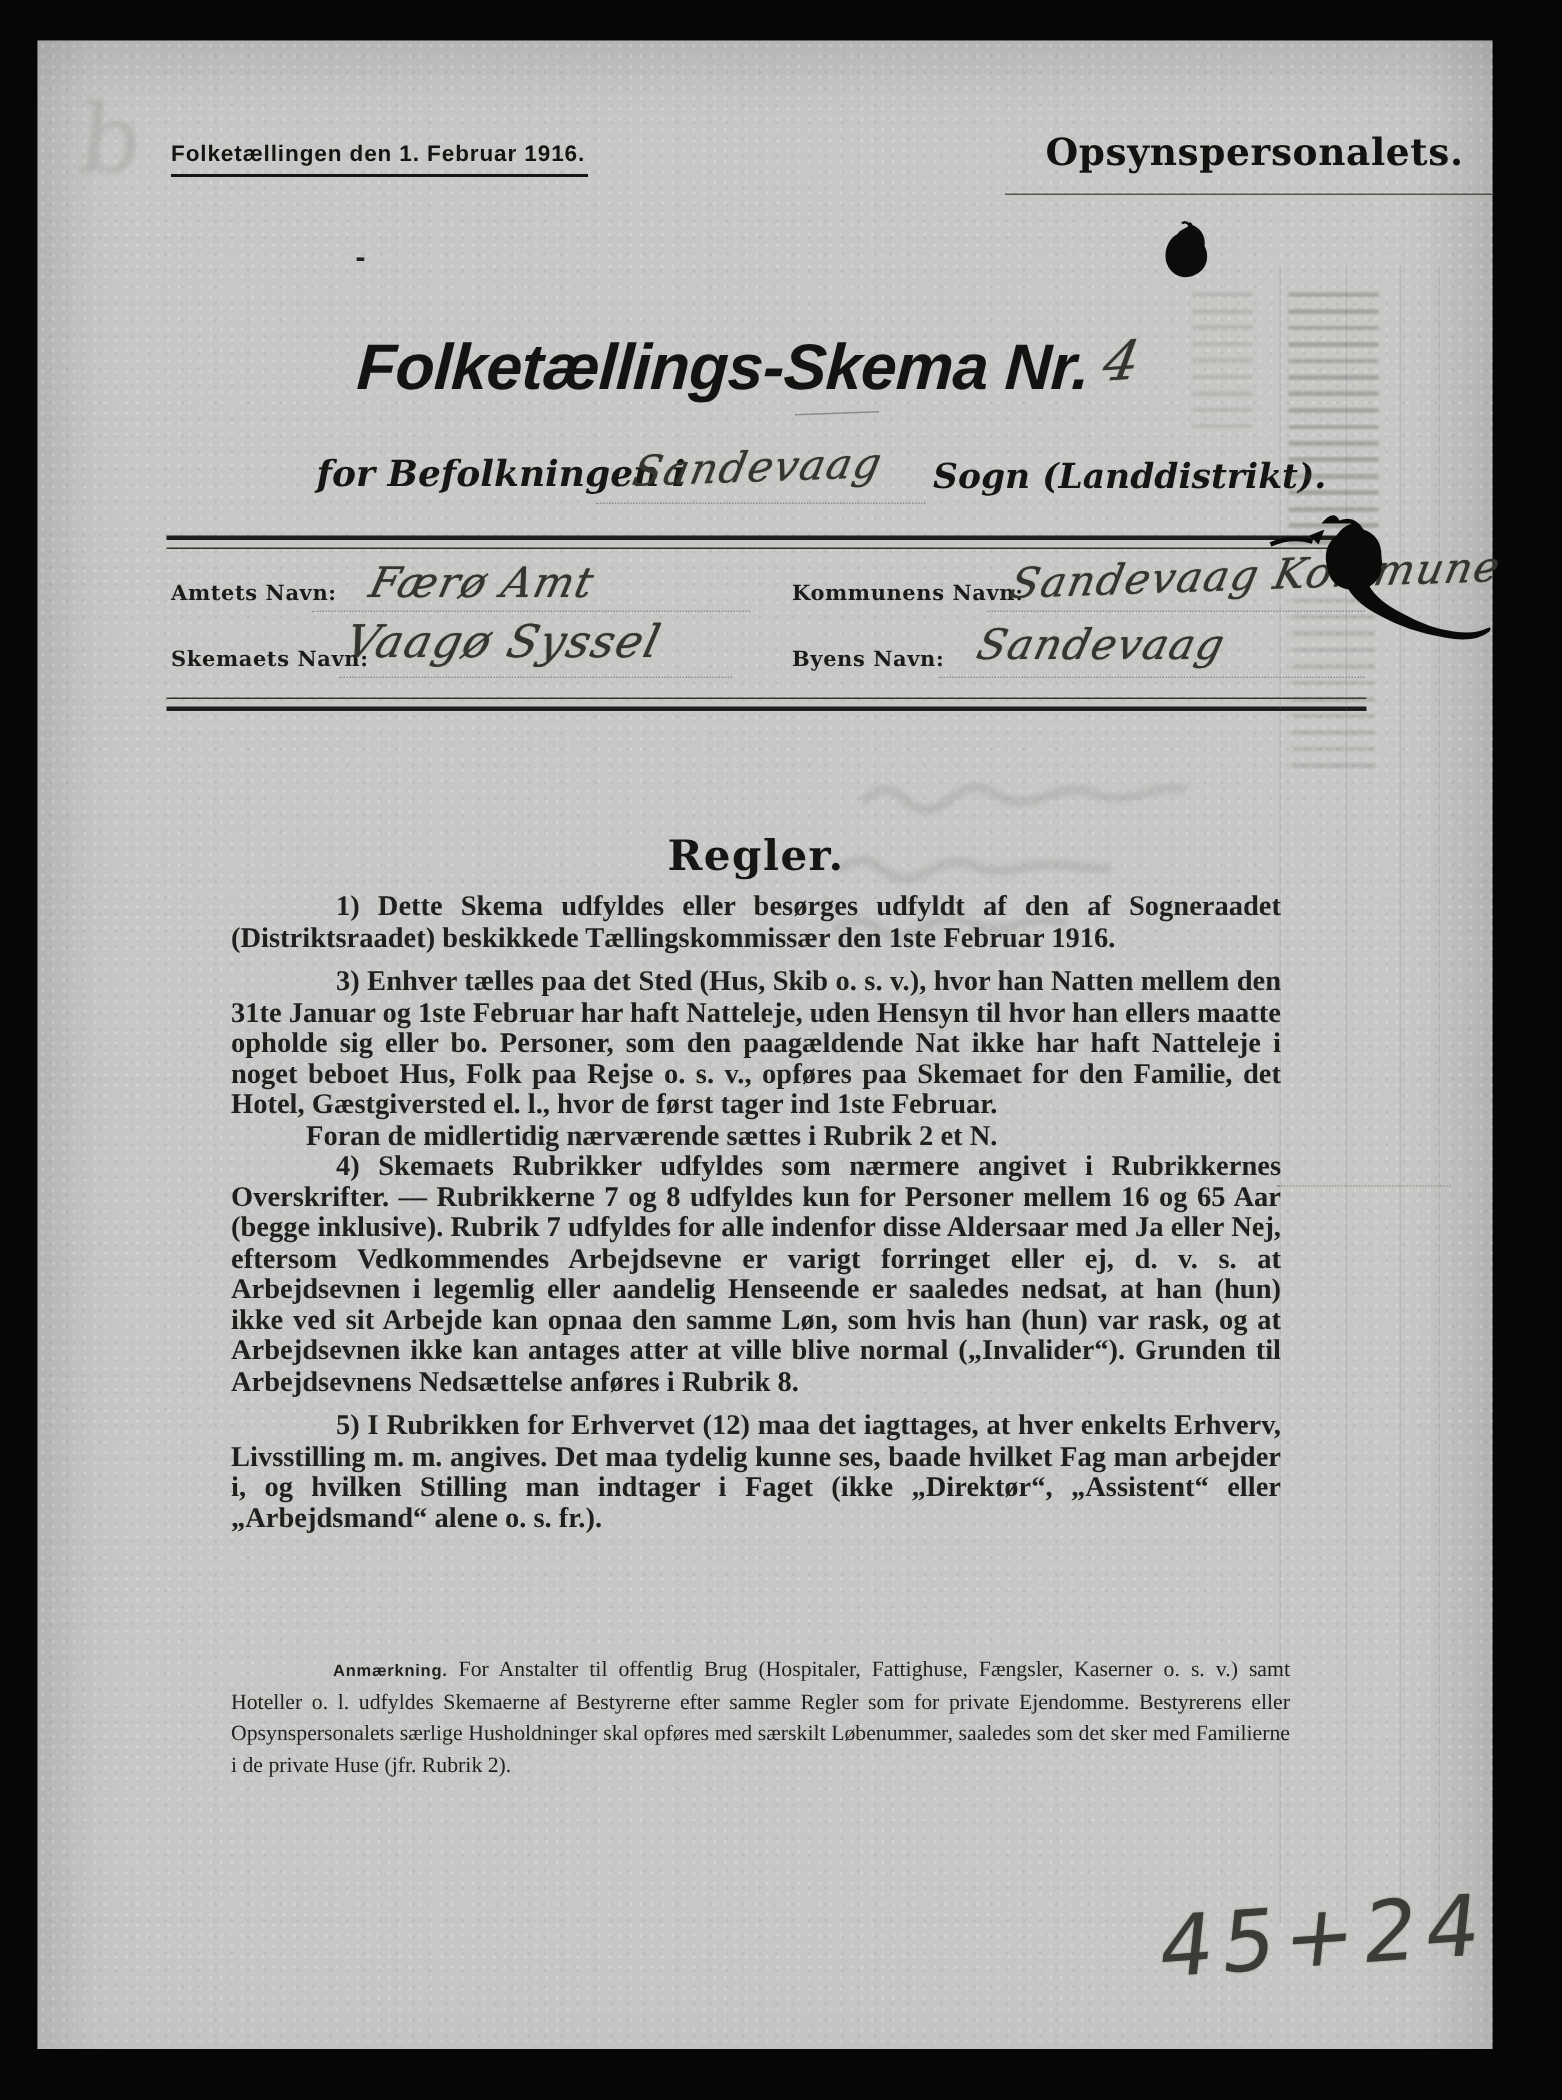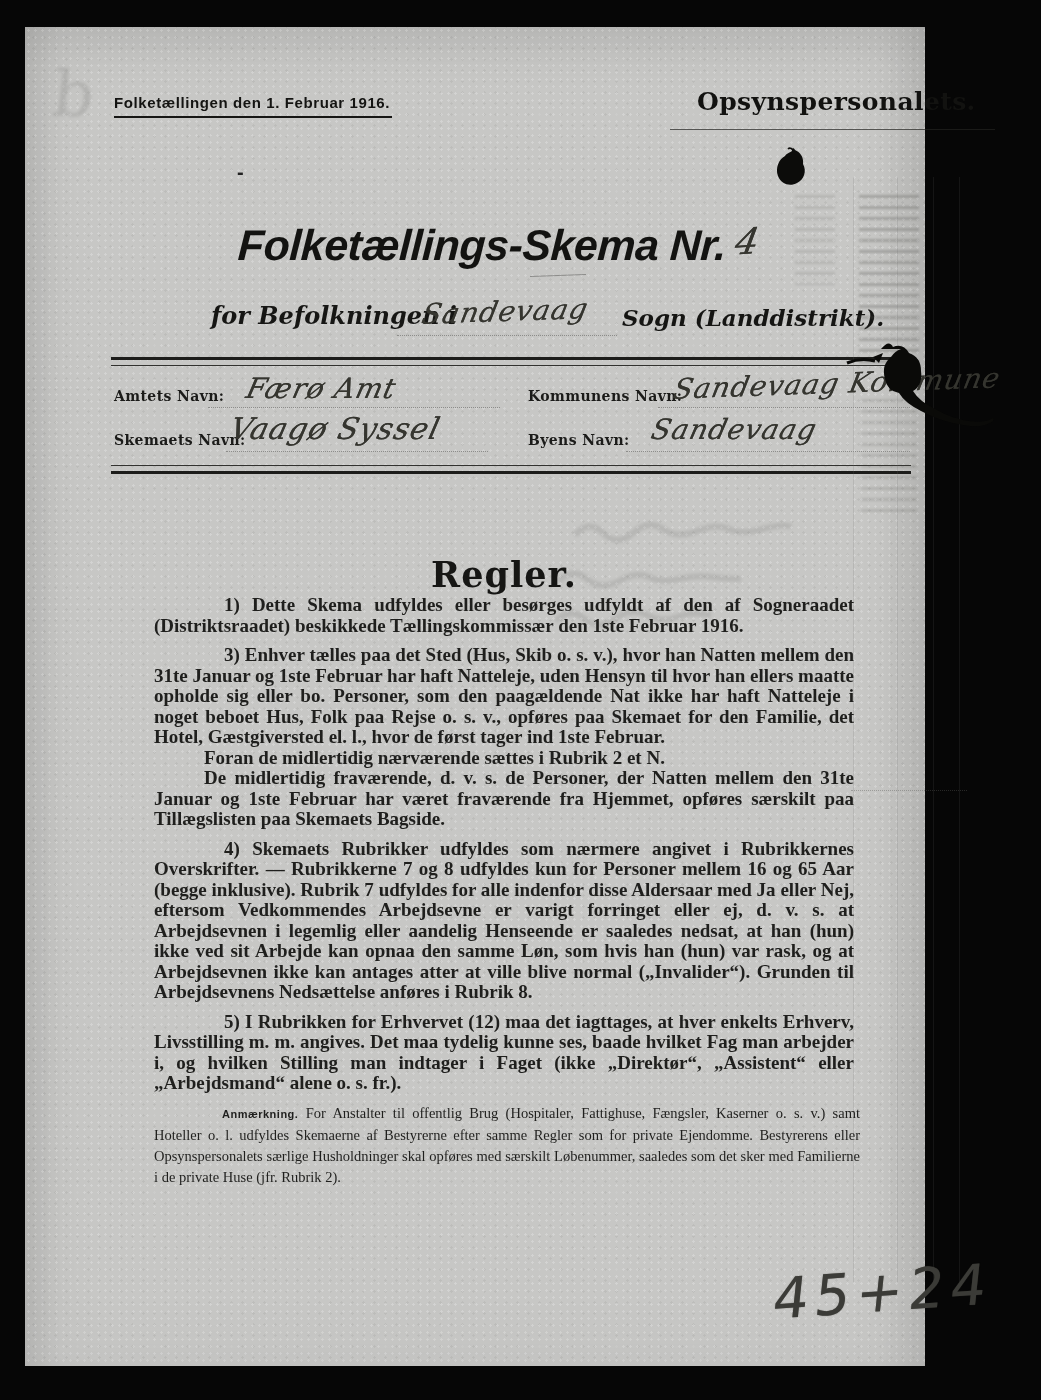--- a/index.html
+++ b/index.html
@@ -3,21 +3,21 @@
 <meta charset="utf-8">
 <style>
   html,body{margin:0;padding:0;}
   body{
     width:1041px;height:1400px;position:relative;overflow:hidden;
     background:#060606;
     font-family:"Liberation Serif", serif;
   }
   
   .page{
-    position:absolute;left:25px;top:27px;width:900px;height:1339px;
+    position:absolute;left:25px;top:27px;width:970px;height:1339px;
     background-color:#c7c7c5;
     background-image:
       radial-gradient(rgba(255,255,255,.22) 1px, transparent 1.4px),
       radial-gradient(rgba(60,60,58,.07) 1px, transparent 1.4px),
       linear-gradient(to right, rgba(0,0,0,.05), transparent 4%, transparent 95%, rgba(0,0,0,.06)),
       linear-gradient(to bottom, rgba(0,0,0,.04), transparent 3%, transparent 96%, rgba(255,255,255,.10));
     background-size:7px 7px, 11px 11px, 100% 100%, 100% 100%;
     background-position:0 0, 3px 5px, 0 0, 0 0;
     box-shadow: inset 0 0 70px rgba(0,0,0,.10);
   }
@@ -98,21 +98,21 @@
   .dot{border-bottom:1px dotted #8d8d8b;height:1px;z-index:1;}
   .dot-amt{left:183px;top:379px;width:292px;}
   .dot-kommune{left:633px;top:379px;width:252px;}
   .dot-herred{left:201px;top:423px;width:262px;}
   .dot-by{left:601px;top:423px;width:284px;}
 
   
   .regler-heading{
     left:129px;top:527px;width:700px;text-align:center;
     font-family:"DejaVu Serif", serif;font-weight:bold;
-    font-size:35px;letter-spacing:1px;color:#161614;z-index:2;
+    font-size:28px;letter-spacing:1px;color:#161614;z-index:2;
   }
   .rules-block{left:129px;top:568px;width:700px;z-index:2;}
   .rules-block p{
     margin:0;text-align:justify;
     font-family:"Liberation Serif", serif;font-size:19px;line-height:20.5px;
     color:#1f1f1d;
     font-weight:bold;
   }
   .rules-block p.num{text-indent:70px;}
   .rules-block p.sub{text-indent:50px;}
@@ -214,21 +214,20 @@
     <path d="M10,28 q14,-6 28,-2" stroke="#0a0a08" stroke-width="3" fill="none"></path>
     <path d="M36,22 l10,-4 l-4,10 Z" fill="#0a0a08"></path>
   </svg>
 
   <div class="abs regler-heading">Regler.</div>
 
   <div class="abs rules-block">
     <p class="num m9">1) Dette Skema udfyldes eller besørges udfyldt af den af Sogneraadet (Distriktsraadet) beskikkede Tællingskommissær den 1ste Februar 1916.</p>
     <p class="num">3) Enhver tælles paa det Sted (Hus, Skib o. s. v.), hvor han Natten mellem den 31te Januar og 1ste Februar har haft Natteleje, uden Hensyn til hvor han ellers maatte opholde sig eller bo.  Personer, som den paagældende Nat ikke har haft Natteleje i noget beboet Hus, Folk paa Rejse o. s. v., opføres paa Skemaet for den Familie, det Hotel, Gæstgiversted el. l., hvor de først tager ind 1ste Februar.</p>
     <p class="sub">Foran de midlertidig nærværende sættes i Rubrik 2 et N.</p>
-    <p class="sub m9">De midlertidig fraværende, d. v. s. de Personer, der Natten mellem den 31te Januar og 1ste Februar har været fraværende fra Hjemmet, opføres særskilt paa Tillægslisten paa Skemaets Bagside.</p>
     <p class="num m9">4) Skemaets Rubrikker udfyldes som nærmere angivet i Rubrikkernes Overskrifter. — Rubrikkerne 7 og 8 udfyldes kun for Personer mellem 16 og 65 Aar (begge inklusive).  Rubrik 7 udfyldes for alle indenfor disse Aldersaar med Ja eller Nej, eftersom Vedkommendes Arbejdsevne er varigt forringet eller ej, d. v. s. at Arbejdsevnen i legemlig eller aandelig Henseende er saaledes nedsat, at han (hun) ikke ved sit Arbejde kan opnaa den samme Løn, som hvis han (hun) var rask, og at Arbejdsevnen ikke kan antages atter at ville blive normal („Invalider“).  Grunden til Arbejdsevnens Nedsættelse anføres i Rubrik 8.</p>
     <p class="num">5) I Rubrikken for Erhvervet (12) maa det iagttages, at hver enkelts Erhverv, Livsstilling m. m. angives.  Det maa tydelig kunne ses, baade hvilket Fag man arbejder i, og hvilken Stilling man indtager i Faget (ikke „Direktør“, „Assistent“ eller „Arbejdsmand“ alene o. s. fr.).</p>
   </div>
 
   <div class="abs anm-block">
     <p><span class="anm-label">Anmærkning.</span><span> For Anstalter til offentlig Brug (Hospitaler, Fattighuse, Fængsler, Kaserner o. s. v.) samt Hoteller o. l. udfyldes Skemaerne af Bestyrerne efter samme Regler som for private Ejendomme.  Bestyrerens eller Opsynspersonalets særlige Husholdninger skal opføres med særskilt Løbenummer, saaledes som det sker med Familierne i de private Huse (jfr. Rubrik 2).</span></p>
   </div>
 
   <div class="abs corner-note">45+24</div>
 

